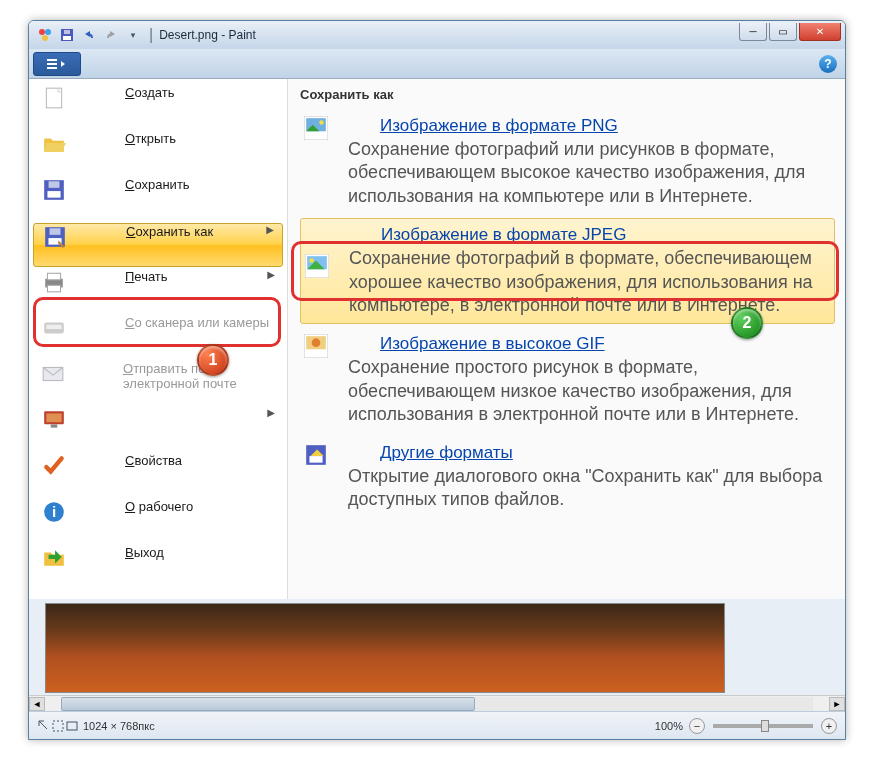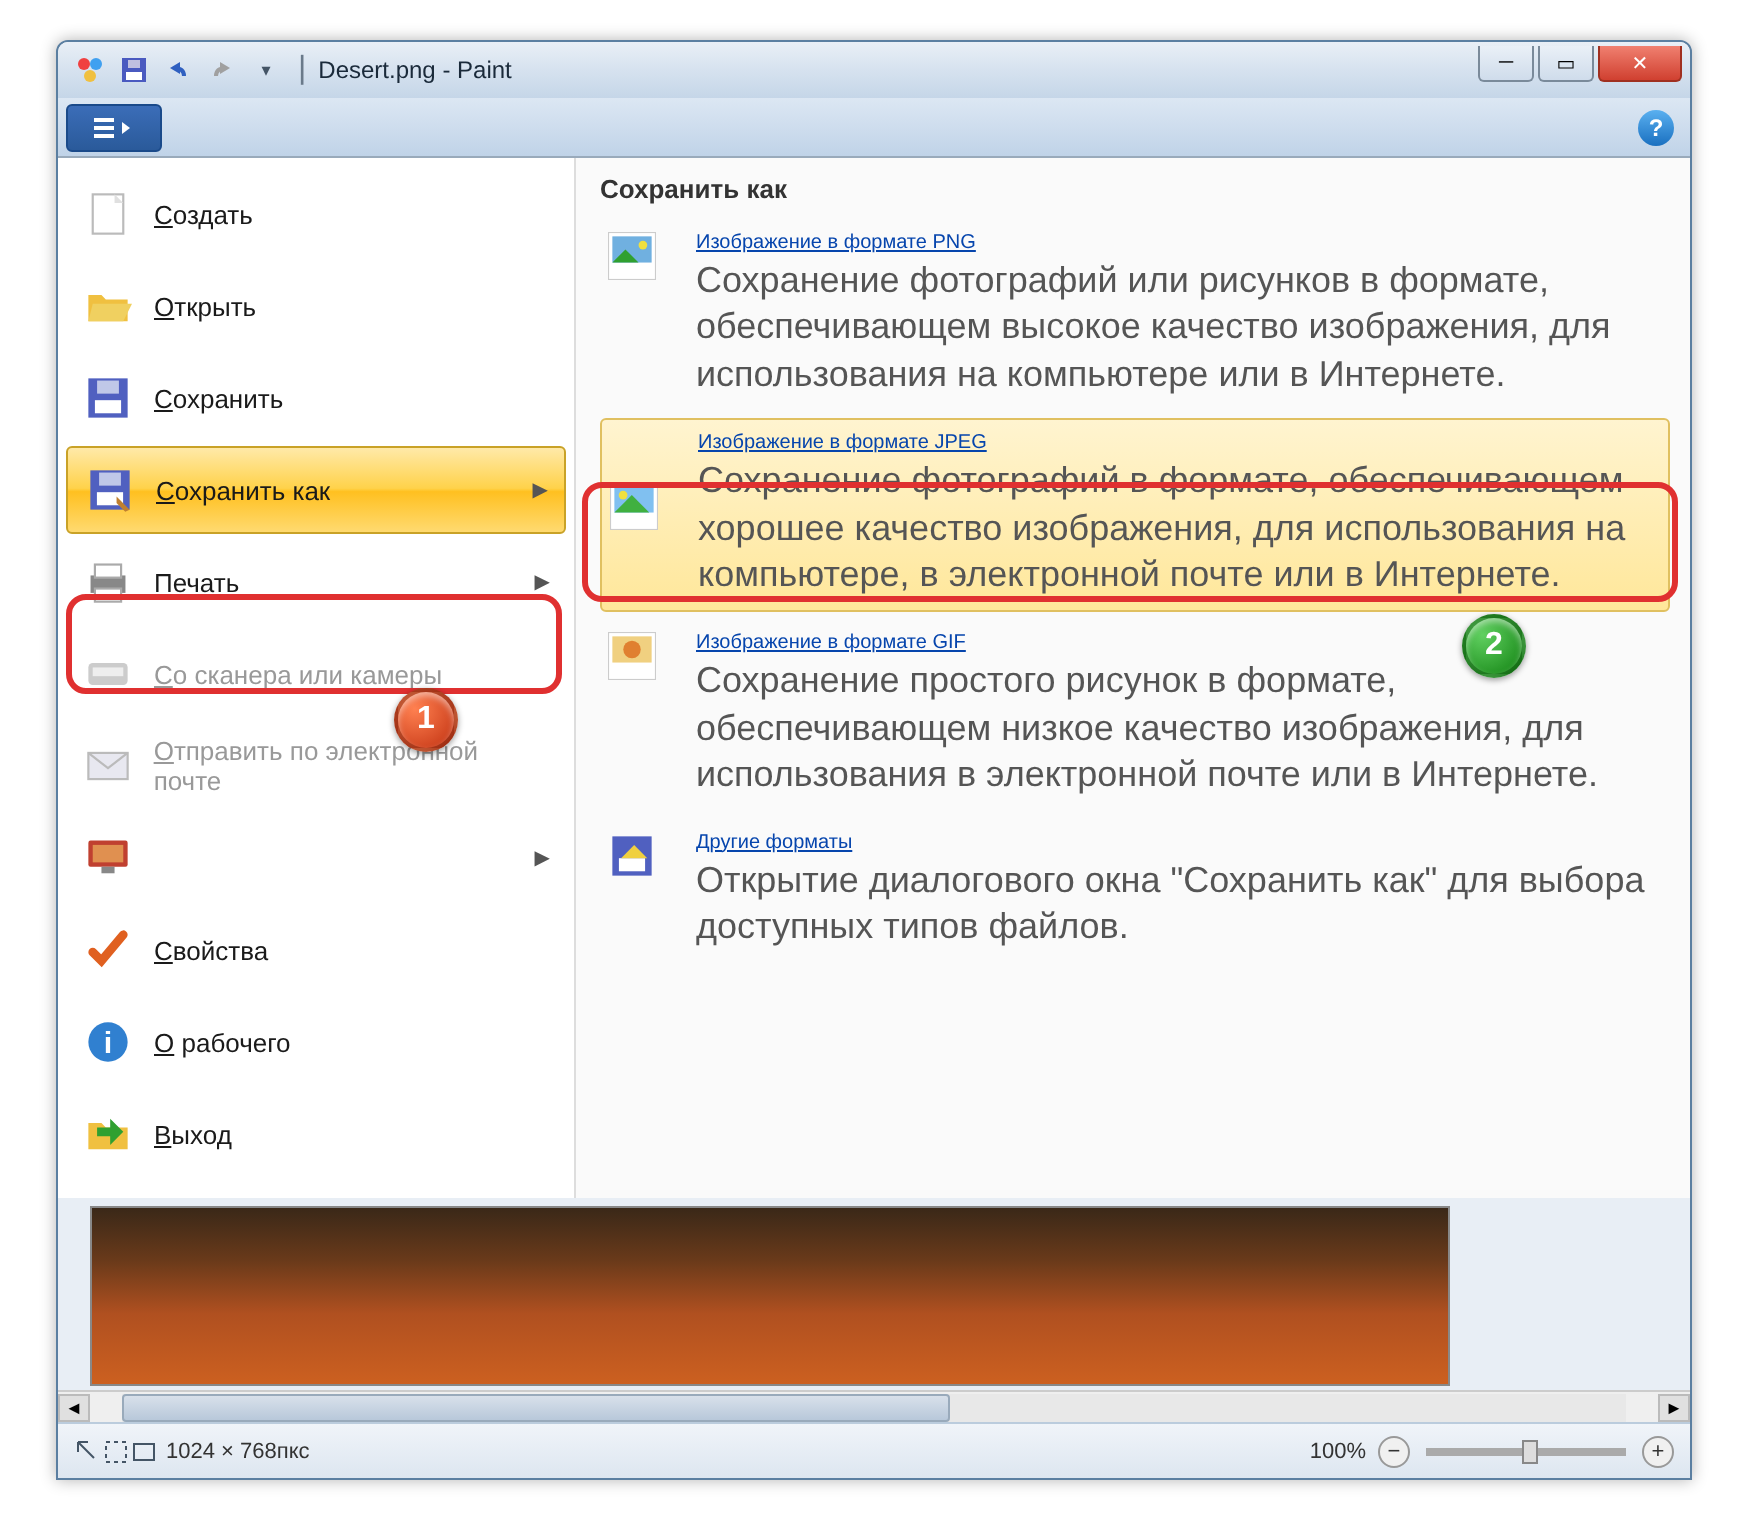--- a/index.html
+++ b/index.html
@@ -13,38 +13,38 @@
     .title-text { font-size: 12px; color: #1a2a3a; }
     .win-controls { position: absolute; right: 4px; top: 2px; display: flex; }
     .win-btn { width: 28px; height: 18px; margin-left: 2px; border: 1px solid #7a8a9a; border-top: none; border-radius: 0 0 3px 3px; display: flex; align-items: center; justify-content: center; font-size: 10px; background: linear-gradient(to bottom, #eaf0f7, #cfdceb); }
     .win-btn.close { background: linear-gradient(to bottom, #f08070, #d04030); color: #fff; border-color: #a03020; width: 42px; }
     .ribbon-header { height: 30px; background: linear-gradient(to bottom, #dce7f3, #c0d3e8); display: flex; align-items: center; border-bottom: 1px solid #9ab; position: relative; }
     .file-tab { width: 48px; height: 24px; margin-left: 4px; background: linear-gradient(to bottom, #3b6db8, #2a5a9a); border: 1px solid #1a4a8a; border-radius: 3px; display: flex; align-items: center; justify-content: center; }
     .file-tab svg { fill: #fff; }
     .help-btn { position: absolute; right: 8px; top: 6px; width: 18px; height: 18px; border-radius: 50%; background: linear-gradient(to bottom, #5ab0f0, #1a70c0); color: #fff; font-size: 12px; font-weight: bold; display: flex; align-items: center; justify-content: center; }
     .menu-panel { position: absolute; left: 0; top: 58px; width: 818px; height: 520px; background: #fff; display: flex; }
     .left-menu { width: 258px; background: #fff; padding: 6px 4px; }
-    .menu-item { display: flex; align-items: center; height: 44px; padding: 0 8px; font-size: 13px; color: #1a1a1a; border-radius: 3px; margin-bottom: 2px; position: relative; }
+    .menu-item { display: flex; height: 44px; padding: 0 8px; font-size: 13px; color: #1a1a1a; border-radius: 3px; margin-bottom: 2px; position: relative; gap: 48px; }
     .menu-item.disabled { color: #999; }
     .menu-item .mi-icon { width: 26px; height: 26px; margin-right: 10px; display: flex; align-items: center; justify-content: center; }
     .menu-item.selected { background: linear-gradient(to bottom, #ffe9a8 0%, #ffd24a 48%, #ffc020 52%, #ffda70 100%); border: 1px solid #c9a227; }
     .menu-item .arrow { position: absolute; right: 8px; color: #555; font-size: 10px; }
     .underline-first::first-letter { text-decoration: underline; }
     .callout-left { position: absolute; border: 3px solid #e03030; border-radius: 10px; pointer-events: none; left: 4px; top: 218px; width: 248px; height: 50px; }
     .callout-right { position: absolute; border: 3px solid #e03030; border-radius: 10px; pointer-events: none; left: 262px; top: 162px; width: 548px; height: 60px; }
     .badge { position: absolute; width: 32px; height: 32px; border-radius: 50%; display: flex; align-items: center; justify-content: center; color: #fff; font-weight: bold; font-size: 16px; box-shadow: inset 0 2px 3px rgba(255,255,255,0.5), 0 1px 3px rgba(0,0,0,0.4); border: 2px solid rgba(0,0,0,0.2); }
     .badge1 { background: radial-gradient(circle at 30% 30%, #ff8050, #c03010); left: 168px; top: 265px; }
     .badge2 { background: radial-gradient(circle at 30% 30%, #60d060, #108010); left: 702px; top: 228px; }
     .right-panel { flex: 1; background: #fafafa; border-left: 1px solid #ddd; padding: 8px 12px; }
     .rp-title { font-size: 13px; font-weight: bold; color: #333; margin-bottom: 8px; }
     .save-opt { display: flex; padding: 6px 4px; margin-bottom: 4px; border-radius: 3px; }
     .save-opt.hover { background: linear-gradient(to bottom, #fff4d0, #ffe79a); border: 1px solid #e0c060; align-items: center; }
     .so-icon { width: 34px; height: 34px; margin-right: 10px; flex-shrink: 0; }
     .so-text { flex: 1; }
-    .so-title { font-size: 10px; color: #0645ad; text-decoration: underline; margin-bottom: 2px; }
+    .so-title { font-size: 17px; color: #0645ad; text-decoration: underline; margin-bottom: 2px; margin-left: 32px; }
     .so-desc { font-size: 18px; color: #555; line-height: 1.3; }
     .canvas-area { position: absolute; left: 0; top: 578px; right: 0; height: 100px; background: #e8eef5; overflow: hidden; }
     .canvas-img { width: 680px; height: 90px; margin: 4px 16px; background: linear-gradient(to bottom, #3a2818 0%, #6a3a1a 30%, #b05020 60%, #cc6020 100%); border: 1px solid #888; }
     .scrollbar-h { position: absolute; left: 0; bottom: 28px; right: 0; height: 16px; background: #efefef; border-top: 1px solid #ccc; display:flex; align-items:center; }
     .sb-track { flex:1; height: 14px; background:#e8e8e8; position:relative; margin: 0 16px;}
     .sb-thumb { position:absolute; left:0; width: 55%; height:100%; background: linear-gradient(to bottom,#d8e0ea,#b8c8da); border:1px solid #9ab; border-radius:2px;}
     .sb-btn { width:16px; height:14px; background:#e0e0e0; border:1px solid #bbb; display:flex;align-items:center;justify-content:center;font-size:9px;}
     .statusbar { position: absolute; left: 0; bottom: 0; right: 0; height: 28px; background: linear-gradient(to bottom, #f0f4f9, #dde6f0); border-top: 1px solid #bcd; display: flex; align-items: center; font-size: 11px; color: #333; padding: 0 8px; }
     .sb-sec { display: flex; align-items: center; gap: 4px; }
     .sb-spacer { flex: 1; }
@@ -243,21 +243,21 @@
               <div class="so-desc">Сохранение фотографий в формате, обеспечивающем хорошее качество изображения, для использования на компьютере, в электронной почте или в Интернете.</div>
             </div>
           </div>
           <div class="save-opt">
             <div class="so-icon"><svg width="24" height="24" viewBox="0 0 22 22">
                 <rect x="0" y="0" width="22" height="22" fill="#fff" stroke="#ccc"></rect>
                 <rect x="2" y="2" width="18" height="12" fill="#f0d080"></rect>
                 <circle cx="11" cy="8" r="4" fill="#e08030"></circle>
               </svg></div>
             <div class="so-text">
-              <div class="so-title">Изображение в формате GIF</div>
+              <div class="so-title">Изображение в высокое GIF</div>
               <div class="so-desc">Сохранение простого рисунок в формате, обеспечивающем низкое качество изображения, для использования в электронной почте или в Интернете.</div>
             </div>
           </div>
           <div class="save-opt">
             <div class="so-icon"><svg width="24" height="24" viewBox="0 0 22 22">
                 <rect x="2" y="2" width="18" height="18" fill="#5060c0"></rect>
                 <rect x="5" y="12" width="12" height="6" fill="#fff"></rect>
                 <path d="M12 6 L18 12 L6 12 Z" fill="#f0d040"></path>
               </svg></div>
             <div class="so-text">

